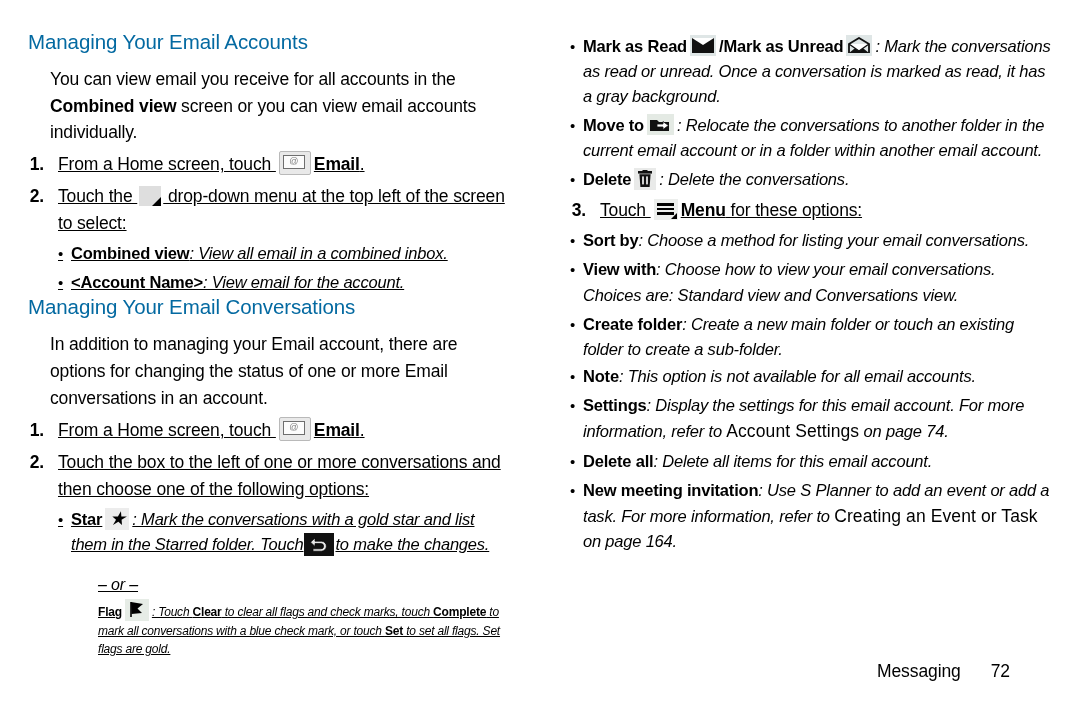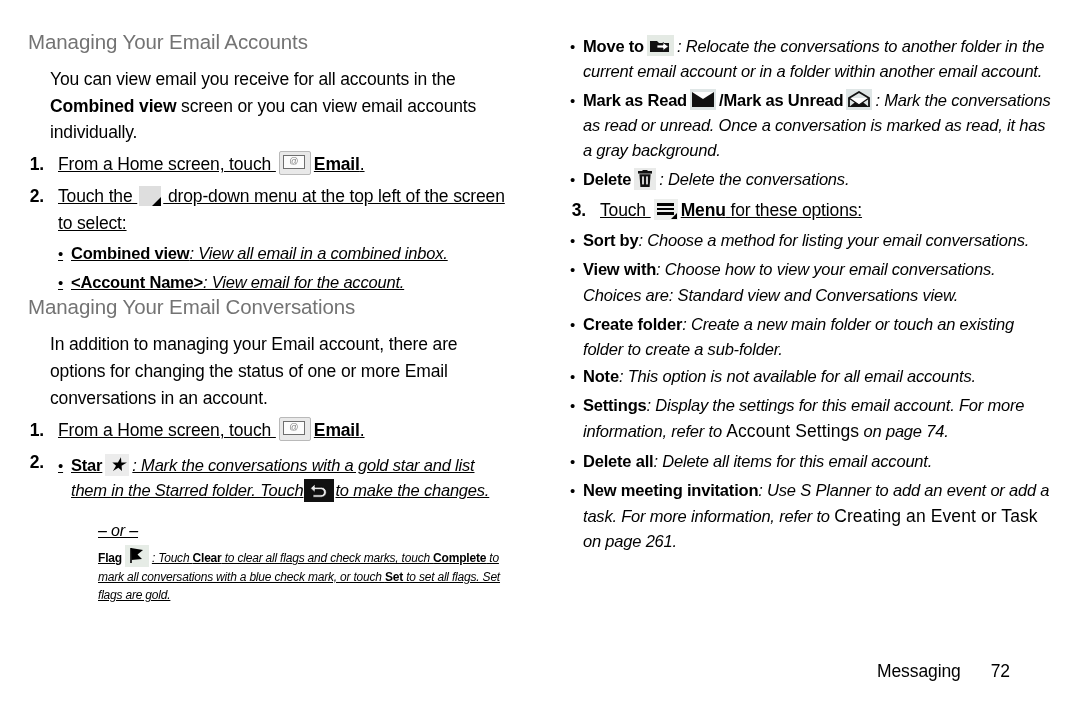--- a/index.html
+++ b/index.html
@@ -29,21 +29,21 @@
     height: 660px;
   }
   .col {
     width: 500px;
     box-sizing: border-box;
   }
   .col-left { padding-right: 18px; }
   .col-right { padding-left: 42px; width: 524px; }
 
   h2.section-title {
-    color: #737373;
+    color: #0369a1;
     font-size: 20.5px;
     font-weight: normal;
     margin: 0 0 9px 0;
     padding: 0;
     letter-spacing: -0.1px;
     line-height: 1.15;
   }
   .spacer-title { margin-top: 13px; }
 
   p.body {
@@ -327,20 +327,21 @@
       <p class="body">In addition to managing your Email account, there are options for changing the status of one or more Email conversations in an account.</p>
 
       <div class="step">
         <div class="num">1.</div>
         <div class="step-body"><span>From a Home screen, touch </span><span class="icn ic-email"></span><span class="bold">Email</span><span>.</span></div>
       </div>
 
       <div class="step">
         <div class="num">2.</div>
         <div class="step-body">
+          <span>Touch the box to the left of one or more conversations and then choose one of the following options:</span>
 
           <div class="bullet">
             <div class="dot"></div>
             <div class="btext ital"><span class="bold" style="font-style:normal">Star</span><span class="icn ic-star"></span><span>: Mark the conversations with a gold star and list them in the Starred folder. Touch</span><span class="icn ic-back"><svg width="22" height="17" viewBox="0 0 22 17">
                     <path d="M7 2 L2.5 6.2 L7 10.4 L7 7.6 L13 7.6 A2.6 2.6 0 0 1 13 12.8 L5 12.8 L5 15.2 L13.4 15.2 A5 5 0 0 0 13.4 5.2 L7 5.2 Z" fill="#e8e8e8" stroke="#000" stroke-width="0.7"></path>
                   </svg></span><span>to make the changes.</span></div>
           </div>
 
           <div class="or-line indent-b">– or –</div>
 
@@ -349,33 +350,33 @@
                   <path d="M3 1 L3 16" stroke="#000" stroke-width="1.6" fill="none"></path>
                 </svg></span><span>: Touch </span><span class="bold" style="font-style:normal">Clear</span><span> to clear all flags and check marks, touch </span><span class="bold" style="font-style:normal">Complete</span><span> to mark all conversations with a blue check mark, or touch </span><span class="bold" style="font-style:normal">Set</span><span> to set all flags. Set flags are gold.</span></div>
         </div>
       </div>
     </div>
 
     <div class="col col-right">
 
       <div class="bullet">
         <div class="dot"></div>
-        <div class="btext ital"><span class="bold" style="font-style:normal">Move to</span><span class="icn ic-folder"><svg width="23" height="17" viewBox="0 0 23 17">
-                <path d="M1 4 L1 15 L20 15 L20 6 L10 6 L8 4 Z" fill="#111"></path>
-                <path d="M8 8 L14 8 L14 5.5 L19.5 9.5 L14 13.5 L14 11 L8 11 Z" fill="#fff" stroke="#111" stroke-width="0.8"></path>
-              </svg></span><span>: Relocate the conversations to another folder in the current email account or in a folder within another email account.</span></div>
-      </div>
-
-      <div class="bullet">
-        <div class="dot"></div>
         <div class="btext ital"><span class="bold" style="font-style:normal">Mark as Read</span><span class="icn ic-env-closed"></span><span class="bold" style="font-style:normal">/</span><span class="bold" style="font-style:normal">Mark as Unread</span><span class="icn ic-env-open"><svg width="22" height="17" viewBox="0 0 22 17">
                 <path d="M1 16 L11 8 L21 16 Z" fill="#111"></path>
                 <path d="M1 16 L1 7 L11 1 L21 7 L21 16" fill="none" stroke="#111" stroke-width="1.8"></path>
                 <path d="M1 7 L11 14 L21 7" fill="#fff" stroke="#111" stroke-width="1.4"></path>
               </svg></span><span>: Mark the conversations as read or unread. Once a conversation is marked as read, it has a gray background.</span></div>
+      </div>
+
+      <div class="bullet">
+        <div class="dot"></div>
+        <div class="btext ital"><span class="bold" style="font-style:normal">Move to</span><span class="icn ic-folder"><svg width="23" height="17" viewBox="0 0 23 17">
+                <path d="M1 4 L1 15 L20 15 L20 6 L10 6 L8 4 Z" fill="#111"></path>
+                <path d="M8 8 L14 8 L14 5.5 L19.5 9.5 L14 13.5 L14 11 L8 11 Z" fill="#fff" stroke="#111" stroke-width="0.8"></path>
+              </svg></span><span>: Relocate the conversations to another folder in the current email account or in a folder within another email account.</span></div>
       </div>
 
       <div class="bullet">
         <div class="dot"></div>
         <div class="btext ital"><span class="bold" style="font-style:normal">Delete</span><span class="icn ic-trash"><svg width="16" height="18" viewBox="0 0 16 18">
                 <rect x="1" y="1" width="14" height="2.6" fill="#111"></rect>
                 <rect x="5.5" y="0" width="5" height="2" fill="#111"></rect>
                 <path d="M2.4 4.2 L13.6 4.2 L12.6 17 L3.4 17 Z" fill="#111"></path>
                 <rect x="5.2" y="6.4" width="1.6" height="8" fill="#fff"></rect>
                 <rect x="9.2" y="6.4" width="1.6" height="8" fill="#fff"></rect>
@@ -412,20 +413,20 @@
         <div class="btext"><span class="bold">Settings</span><span class="ital">: Display the settings for this email account. For more information, refer to </span><span class="xref">Account Settings</span><span class="ital"> on page 74.</span></div>
       </div>
 
       <div class="bullet">
         <div class="dot"></div>
         <div class="btext"><span class="bold">Delete all</span><span class="ital">: Delete all items for this email account.</span></div>
       </div>
 
       <div class="bullet">
         <div class="dot"></div>
-        <div class="btext"><span class="bold">New meeting invitation</span><span class="ital">: Use S Planner to add an event or add a task. For more information, refer to </span><span class="xref">Creating an Event or Task</span><span class="ital"> on page 261.</span></div>
+        <div class="btext"><span class="bold">New meeting invitation</span><span class="ital">: Use S Planner to add an event or add a task. For more information, refer to </span><span class="xref">Creating an Event or Task</span><span class="ital"> on page 164.</span></div>
       </div>
 
     </div>
   </div>
 
   <div class="footer"><span class="fsec">Messaging</span><span>72</span></div>
 </div>
 
 </body></html>

